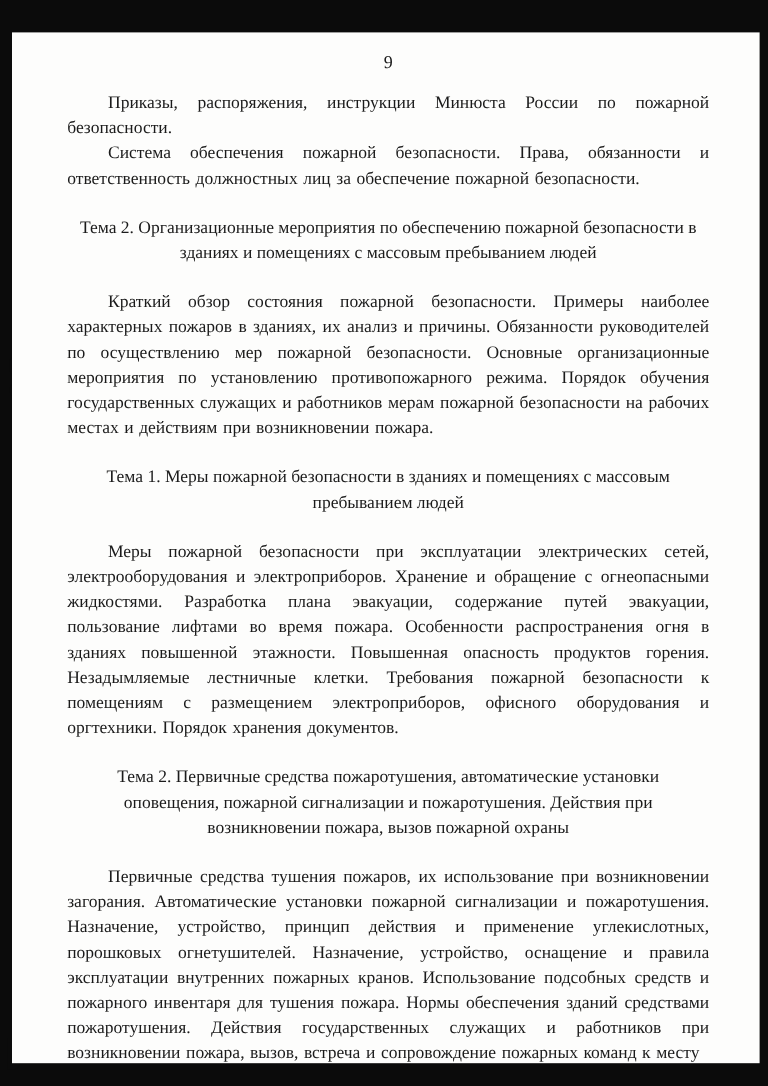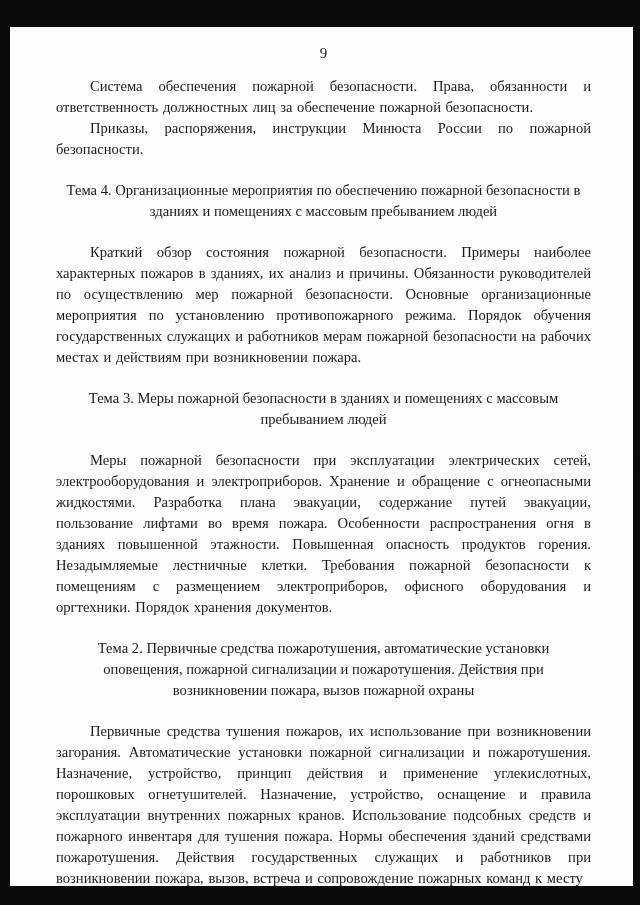--- a/index.html
+++ b/index.html
@@ -66,29 +66,29 @@
 
 <div class="scan">
   <div class="speck s1"></div>
   <div class="speck s2"></div>
   <div class="speck s3"></div>
   <div class="speck s4"></div>
 
   <div class="page">
     <div class="page-number">9</div>
 
+    <p class="para">Приказы, распоряжения, инструкции Минюста России по пожарной безопасности.</p>
+
     <p class="para">Система обеспечения пожарной безопасности. Права, обязанности и ответственность должностных лиц за обеспечение пожарной безопасности.</p>
 
-    <p class="para">Приказы, распоряжения, инструкции Минюста России по пожарной безопасности.</p>
-
-    <h2 class="heading">Тема 4. Организационные мероприятия по обеспечению пожарной безопасности в зданиях и помещениях с массовым пребыванием людей</h2>
+    <h2 class="heading">Тема 2. Организационные мероприятия по обеспечению пожарной безопасности в зданиях и помещениях с массовым пребыванием людей</h2>
 
     <p class="para">Краткий обзор состояния пожарной безопасности. Примеры наиболее характерных пожаров в зданиях, их анализ и причины. Обязанности руководителей по осуществлению мер пожарной безопасности. Основные организационные мероприятия по установлению противопожарного режима. Порядок обучения государственных служащих и работников мерам пожарной безопасности на рабочих местах и действиям при возникновении пожара.</p>
 
-    <h2 class="heading wide">Тема 3. Меры пожарной безопасности в зданиях и помещениях с массовым пребыванием людей</h2>
+    <h2 class="heading wide">Тема 1. Меры пожарной безопасности в зданиях и помещениях с массовым пребыванием людей</h2>
 
     <p class="para">Меры пожарной безопасности при эксплуатации электрических сетей, электрооборудования и электроприборов. Хранение и обращение с огнеопасными жидкостями. Разработка плана эвакуации, содержание путей эвакуации, пользование лифтами во время пожара. Особенности распространения огня в зданиях повышенной этажности. Повышенная опасность продуктов горения. Незадымляемые лестничные клетки. Требования пожарной безопасности к помещениям с размещением электроприборов, офисного оборудования и оргтехники. Порядок хранения документов.</p>
 
     <h2 class="heading">Тема 2. Первичные средства пожаротушения, автоматические установки оповещения, пожарной сигнализации и пожаротушения. Действия при возникновении пожара, вызов пожарной охраны</h2>
 
     <p class="para">Первичные средства тушения пожаров, их использование при возникновении загорания. Автоматические установки пожарной сигнализации и пожаротушения. Назначение, устройство, принцип действия и применение углекислотных, порошковых огнетушителей. Назначение, устройство, оснащение и правила эксплуатации внутренних пожарных кранов. Использование подсобных средств и пожарного инвентаря для тушения пожара. Нормы обеспечения зданий средствами пожаротушения. Действия государственных служащих и работников при возникновении пожара, вызов, встреча и сопровождение пожарных команд к месту</p>
   </div>
 </div>
 
 </body></html>

